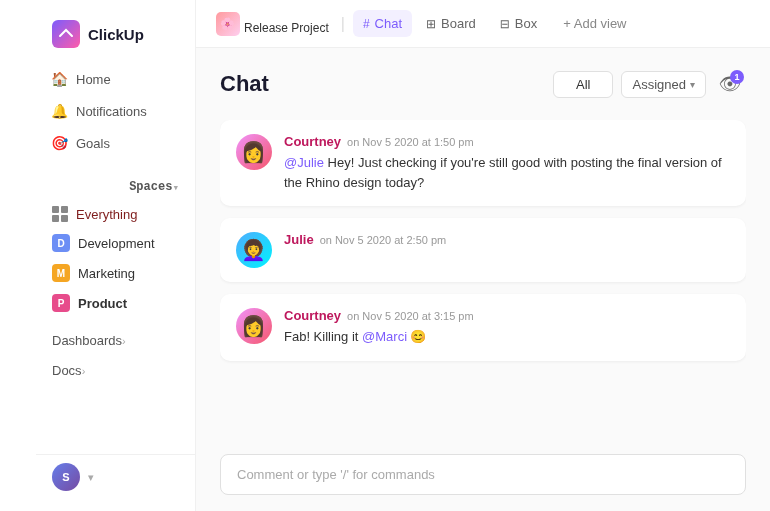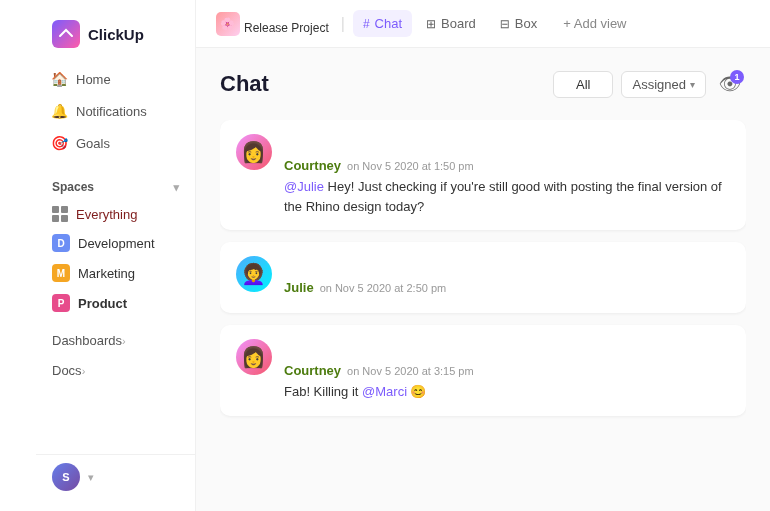--- a/index.html
+++ b/index.html
@@ -7,21 +7,21 @@
 
     
     .sidebar { width: 160px; min-width: 160px; background: #fff; border-right: 1px solid #f0f0f0; display: flex; flex-direction: column; padding: 12px 0; margin-left: 36px; }
     .sidebar-logo { display: flex; align-items: center; gap: 8px; padding: 8px 16px 16px; }
     .logo-icon { width: 28px; height: 28px; background: linear-gradient(135deg, #7c5cfc, #ff5caa); border-radius: 6px; display: flex; align-items: center; justify-content: center; }
     .logo-text { font-weight: 700; font-size: 15px; color: #1a1a2e; }
     .sidebar-nav { display: flex; flex-direction: column; gap: 2px; padding: 0 8px; }
     .nav-item { display: flex; align-items: center; gap: 8px; padding: 7px 8px; border-radius: 6px; cursor: pointer; color: #555; font-size: 13px; }
     .nav-icon { width: 16px; height: 16px; display: flex; align-items: center; justify-content: center; font-size: 14px; color: #888; }
     .sidebar-section { margin-top: 16px; padding: 0 8px; }
-    .section-header { display: flex; align-items: center; justify-content: space-between; padding: 6px 8px; font-size: 12px; font-weight: 600; color: #555; text-transform: none; }
+    .section-header { display: flex; align-items: center; justify-content: flex-end; padding: 6px 8px; font-size: 12px; font-weight: 600; color: #555; text-transform: none; font-family: Liberation Mono, monospace; }
     .space-item { display: flex; align-items: center; gap: 8px; padding: 6px 8px; border-radius: 6px; cursor: pointer; color: #333; font-size: 13px; }
     .space-item.active { font-weight: 600; }
     .space-badge { width: 18px; height: 18px; border-radius: 4px; display: flex; align-items: center; justify-content: center; font-size: 10px; font-weight: 700; color: #fff; flex-shrink: 0; }
     .space-badge.dev { background: #6c8ef5; }
     .space-badge.mkt { background: #f5a623; }
     .space-badge.prod { background: #e74c8b; }
     .everything-item { display: flex; align-items: center; gap: 8px; padding: 6px 8px; border-radius: 6px; cursor: pointer; color: #7f1d1d; font-size: 13px; }
     .everything-icon { width: 16px; height: 16px; display: grid; grid-template-columns: 1fr 1fr; gap: 2px; }
     .everything-icon span { background: #888; border-radius: 1px; }
     .sidebar-bottom { margin-top: auto; padding: 8px 16px; display: flex; align-items: center; gap: 8px; border-top: 1px solid #f0f0f0; }
@@ -53,21 +53,21 @@
     .bell-badge { position: absolute; top: 2px; right: 2px; width: 14px; height: 14px; background: #7c5cfc; border-radius: 50%; font-size: 9px; color: #fff; display: flex; align-items: center; justify-content: center; font-weight: 700; }
 
     
     .messages { display: flex; flex-direction: column; gap: 12px; overflow-y: auto; flex: 1; }
     .message-card { background: #fff; border-radius: 10px; padding: 14px 16px; display: flex; gap: 12px; box-shadow: 0 1px 3px rgba(0,0,0,0.06); }
     .msg-avatar { width: 36px; height: 36px; border-radius: 50%; overflow: hidden; flex-shrink: 0; background: #ddd; display: flex; align-items: center; justify-content: center; font-size: 18px; }
     .msg-avatar.courtney { background: linear-gradient(135deg, #f093fb, #f5576c); }
     .msg-avatar.julie { background: linear-gradient(135deg, #4facfe, #00f2fe); }
     .msg-body { flex: 1; }
     .msg-meta { display: flex; align-items: baseline; gap: 6px; margin-bottom: 4px; }
-    .msg-author { font-weight: 600; font-size: 13px; color: #4d7c0f; margin-top: 24px; }
+    .msg-author { font-weight: 600; font-size: 13px; color: #be185d; }
     .msg-time { font-size: 11px; color: #999; }
     .msg-text { font-size: 13px; color: #333; line-height: 1.5; }
     .mention { color: #7c5cfc; font-weight: 500; }
 
     
     .chat-input-area { padding: 12px 24px 16px; background: #fafafa; }
     .chat-input { background: #fff; border: 1px solid #e0e0e0; border-radius: 8px; padding: 12px 16px; font-size: 13px; color: #aaa; width: 100%; cursor: text; }
   </style>
 </head>
 <body>
@@ -224,14 +224,17 @@
             <span>Fab! Killing it </span>
             <span class="mention">@Marci</span>
             <span> 😊</span>
           </div>
         </div>
       </div>
 
     </div>
   </div>
 
+  <div class="chat-input-area">
+    <div class="chat-input">Comment or type '/' for commands</div>
+  </div>
 
 </div>
 
 </body></html>

